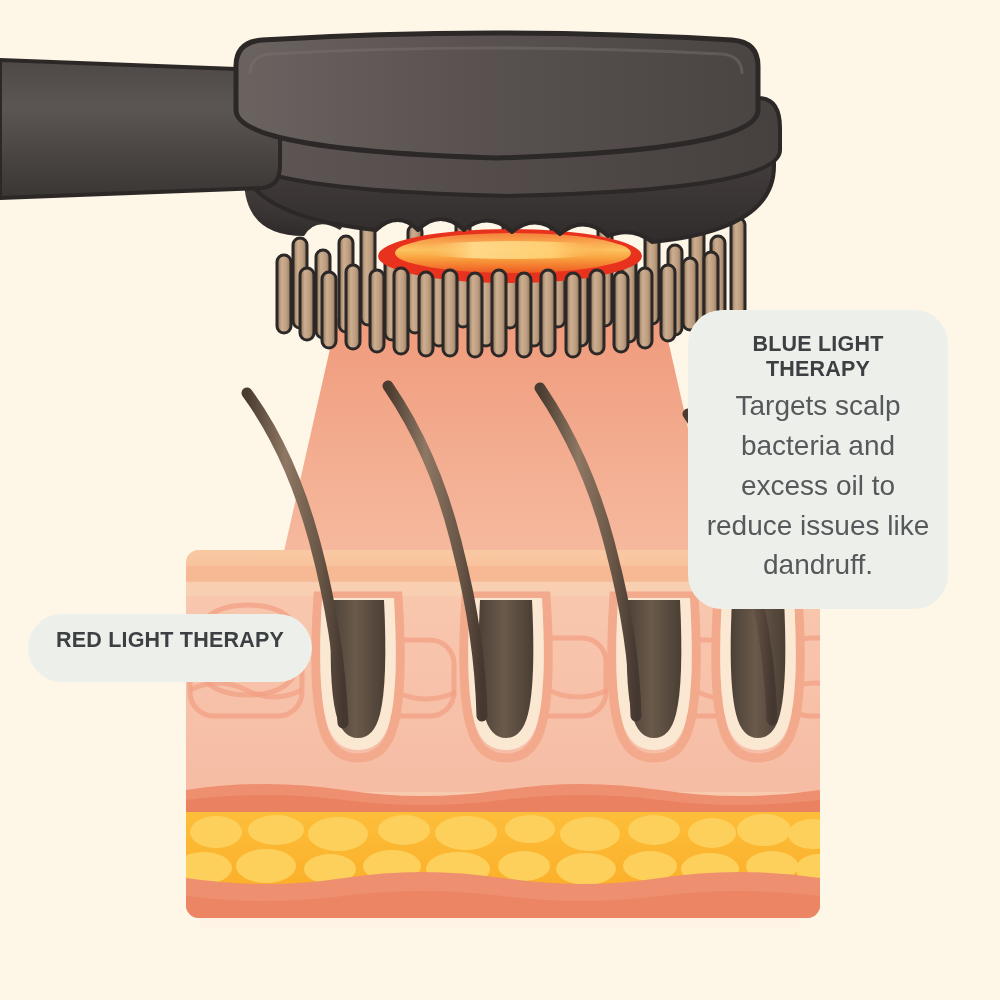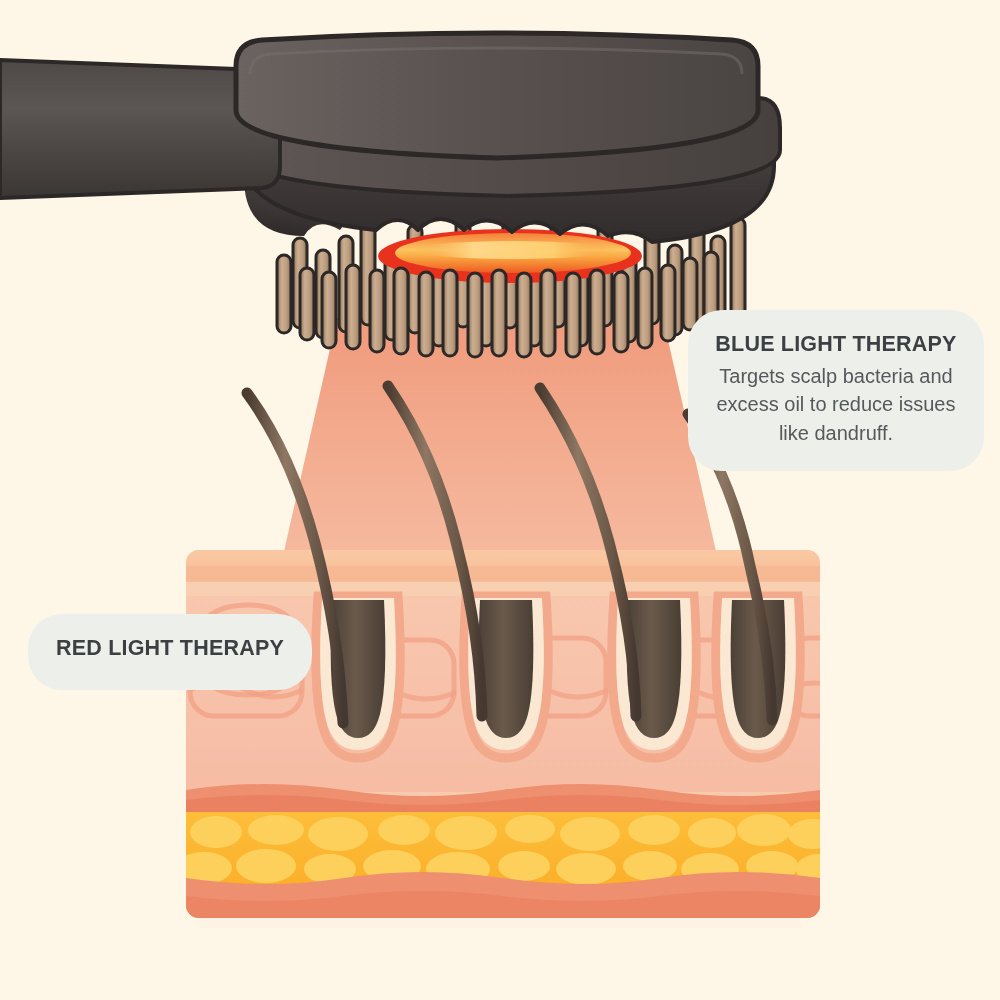--- a/index.html
+++ b/index.html
@@ -21,28 +21,28 @@
   }
   .callout .title{
     font-size:21.5px;
     font-weight:bold;
     letter-spacing:.2px;
     color:#3C4043;
     margin:0 0 5px 0;
     line-height:1.15;
   }
   .callout .body{
-    font-size:20px;
+    font-size:28px;
     line-height:1.42;
     color:#55595C;
     margin:0;
     font-weight:400;
   }
-  #callout-blue{left:688px;top:310px;width:296px;padding:22px 18px 24px 18px;}
-  #callout-red{left:28px;top:614px;width:284px;padding:22px 16px 24px 16px;}
+  #callout-blue{left:688px;top:310px;width:260px;padding:22px 18px 24px 18px;}
+  #callout-red{left:28px;top:614px;width:284px;padding:14px 16px 24px 16px;}
 </style>
 </head>
 <body>
 
 <div id="stage">
 
   <svg id="art" viewBox="0 0 1000 1000">
     <defs>
 
       <linearGradient id="gHandle" x1="0" y1="0" x2="0" y2="1">

